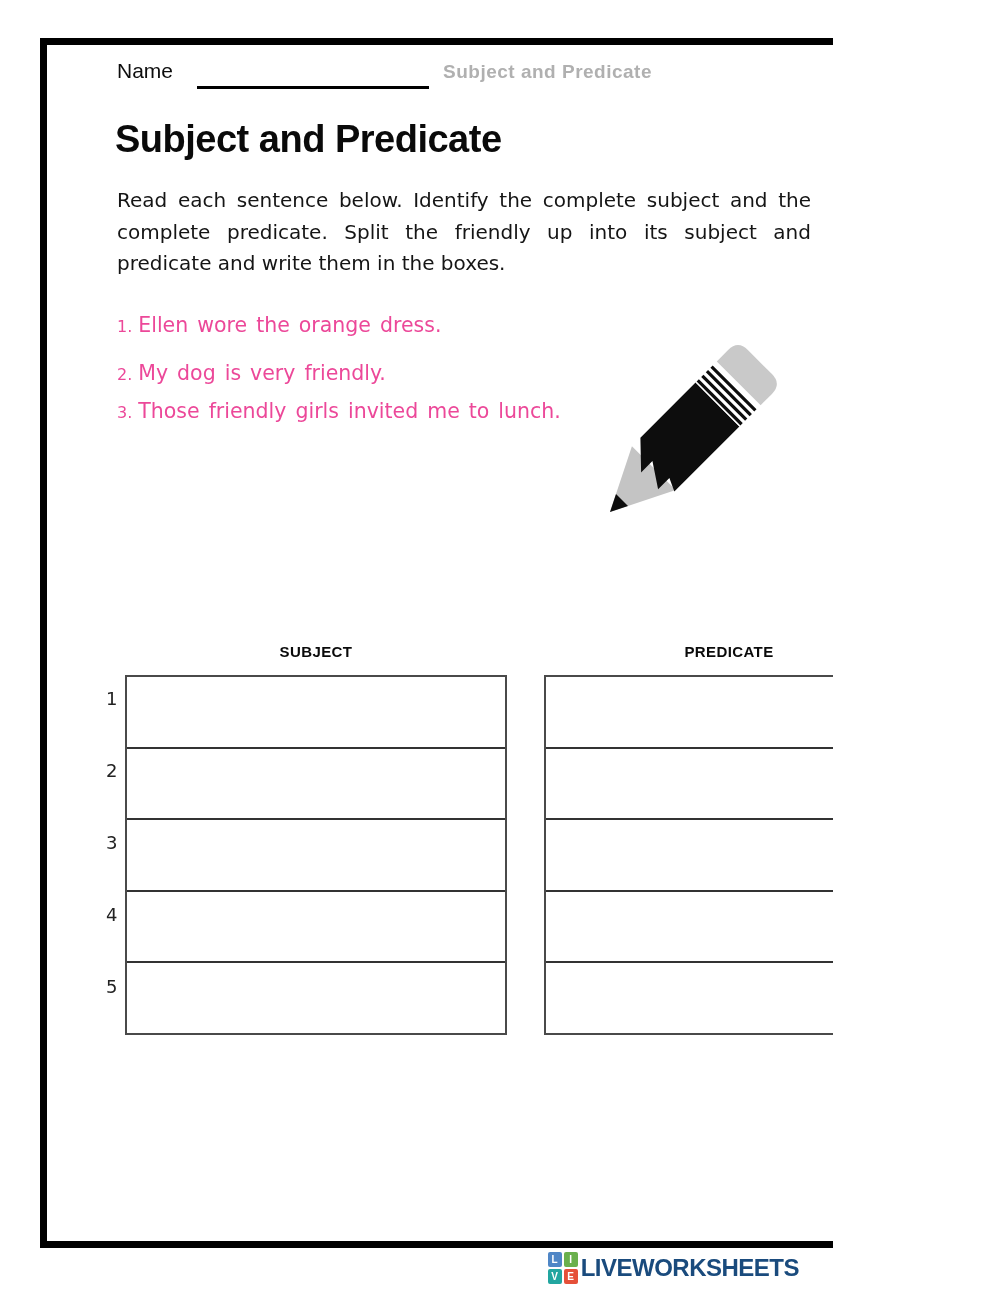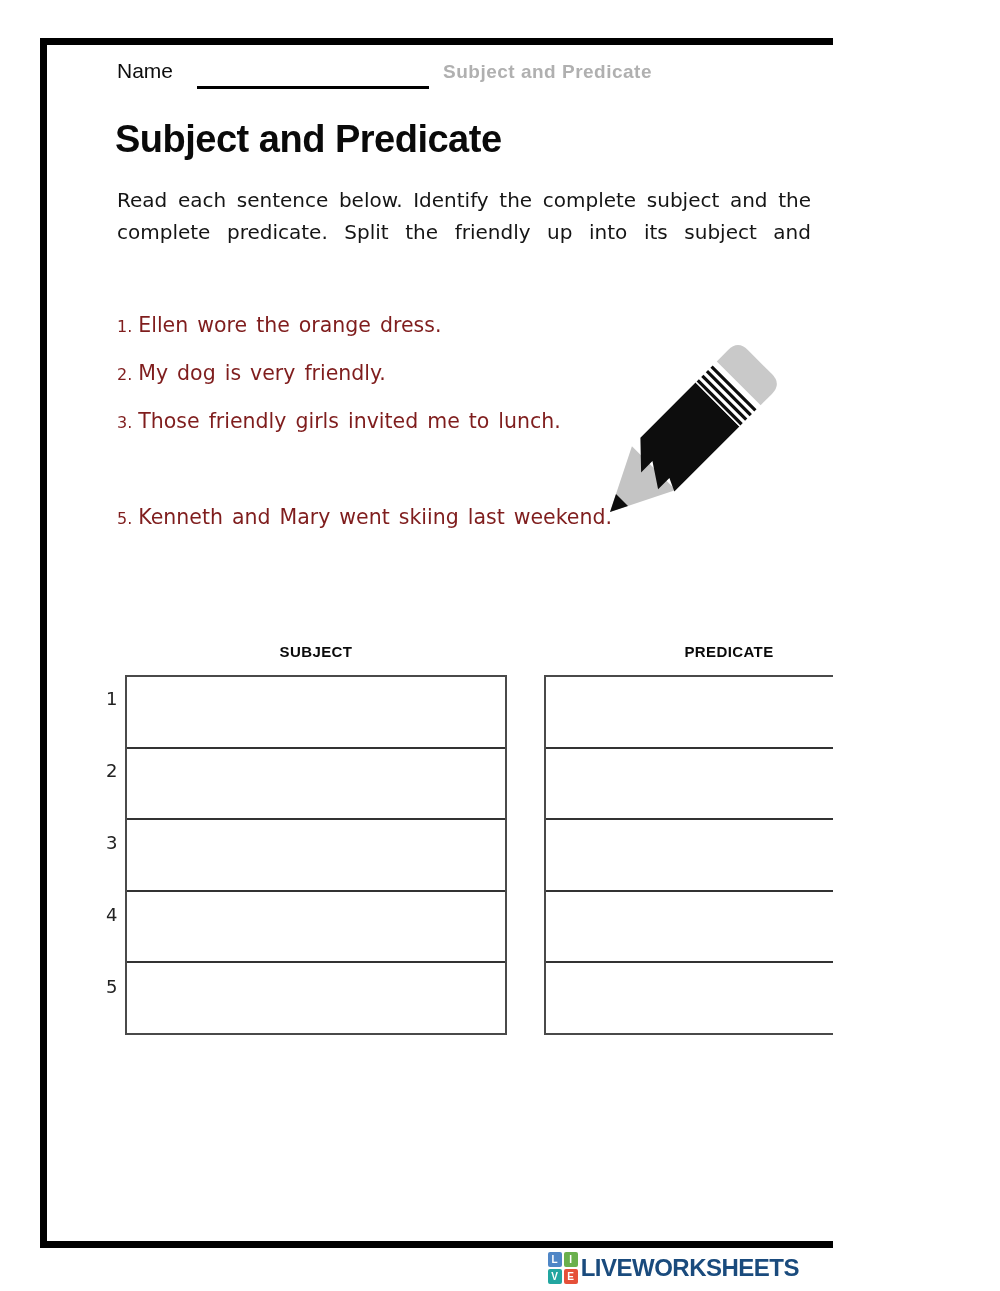--- a/index.html
+++ b/index.html
@@ -20,24 +20,24 @@
     color:#b0b0b0; letter-spacing:.5px; font-family:"Liberation Sans", sans-serif; }
   
   .title { position:absolute; left:115px; top:118px; margin:0; font-size:38px; font-weight:900;
     color:#0a0a0a; letter-spacing:-.5px; font-family:"Liberation Sans", sans-serif; }
   
   .instructions { position:absolute; left:117px; top:185px; width:694px;
     font-size:20px; line-height:31.5px; color:#151515; }
   .instr-line { width:694px; }
   .just { text-align:justify; text-align-last:justify; }
   
-  .sentence { position:absolute; left:117px; white-space:nowrap; color:#7f1d1d; }
+  .sentence { position:absolute; left:117px; white-space:nowrap; color:#ec4899; }
   .sentence .num { font-size:16px; margin-right:6px; }
   .sentence .txt { font-size:20.5px; word-spacing:2.5px; }
-  .s1{top:313px} .s2{top:361px} .s3{top:409px} .s4{top:457px} .s5{top:505px}
+  .s1{top:313px} .s2{top:361px} .s3{top:399px} .s4{top:457px} .s5{top:505px}
   
   .pencil { position:absolute; left:598px; top:338px; width:195px; height:182px; }
   
   .col-header { position:absolute; top:643px; text-align:center; font-size:15px; font-weight:800;
     letter-spacing:.4px; color:#0a0a0a; font-family:"Liberation Sans", sans-serif; }
   .subj-h { left:125px; width:382px; }
   .pred-h { left:544px; width:370px; }
   .answer-table { position:absolute; top:675px; height:360px; border:2px solid #4a4a4a;
     box-sizing:border-box; display:flex; flex-direction:column; background:#fff; }
   .subj-t { left:125px; width:382px; }
@@ -64,33 +64,31 @@
 
   <div class="name-label">Name</div>
   <div class="name-line"></div>
   <div class="sheet-label">Subject and Predicate</div>
 
   <h1 class="title">Subject and Predicate</h1>
 
   <div class="instructions">
     <div class="instr-line just">Read each sentence below. Identify the complete subject and the</div>
     <div class="instr-line just">complete predicate. Split the friendly up into its subject and</div>
+    <div class="instr-line">predicate and write them in the boxes.</div>
   </div>
 
   <div class="sentence s1">
     <span class="num">1.</span><span class="txt">Ellen wore the orange dress.</span>
   </div>
   <div class="sentence s2">
     <span class="num">2.</span><span class="txt">My dog is very friendly.</span>
   </div>
   <div class="sentence s3">
     <span class="num">3.</span><span class="txt">Those friendly girls invited me to lunch.</span>
-  </div>
-  <div class="sentence s5">
-    <span class="num">5.</span><span class="txt">Kenneth and Mary went skiing last weekend.</span>
   </div>
 
   <svg class="pencil" viewBox="0 0 195 182" xmlns="http://www.w3.org/2000/svg">
     <g transform="translate(12,174) rotate(-45)">
 
       <polygon points="0,0 62,-31 62,31" fill="#c4c4c4"></polygon>
 
       <polygon points="0,0 17,-8.5 17,8.5" fill="#0d0d0d"></polygon>
 
       <polygon points="74,-31 50,-6 66,-6 50,18 66,18 60,31 152,31 152,-31" fill="#0d0d0d"></polygon>

